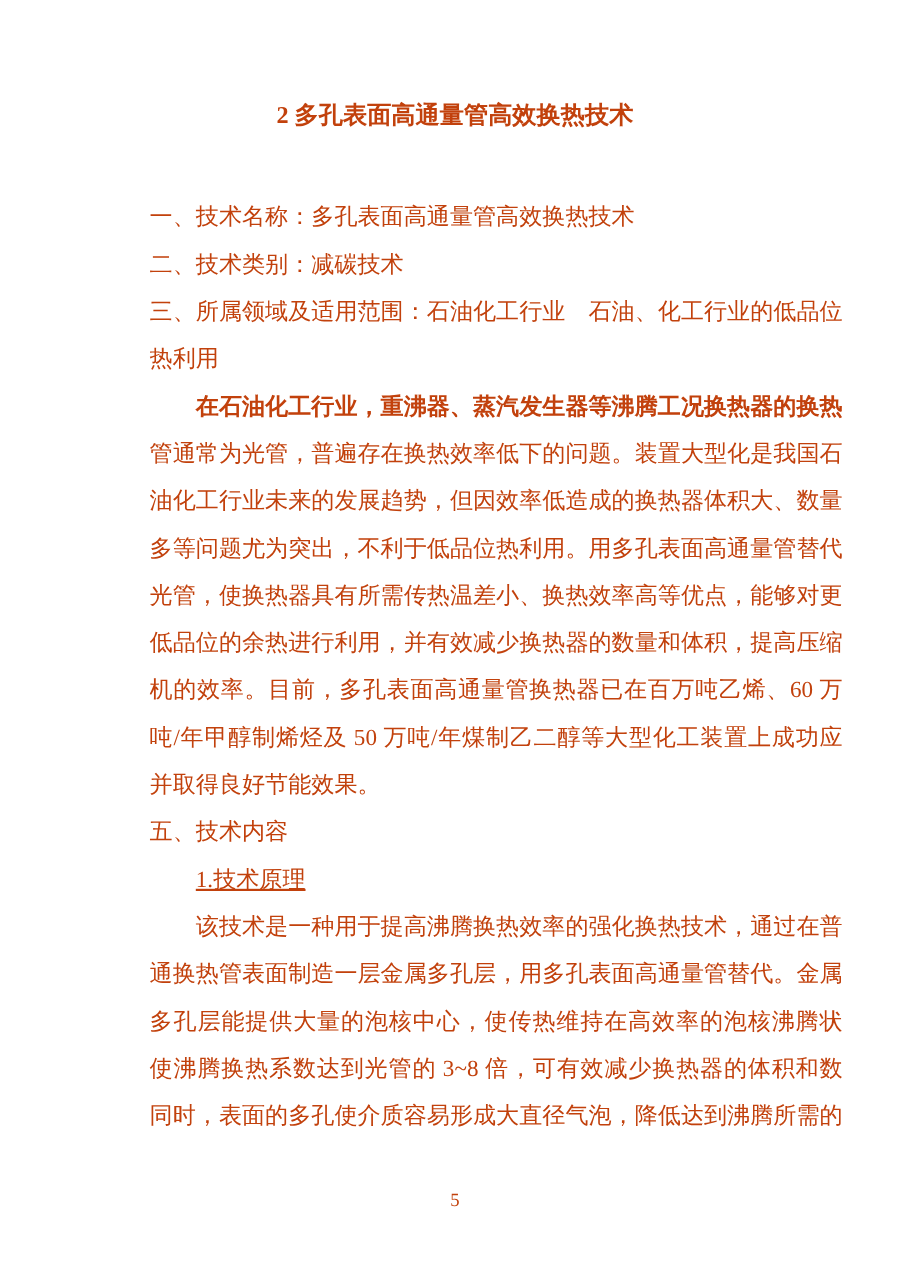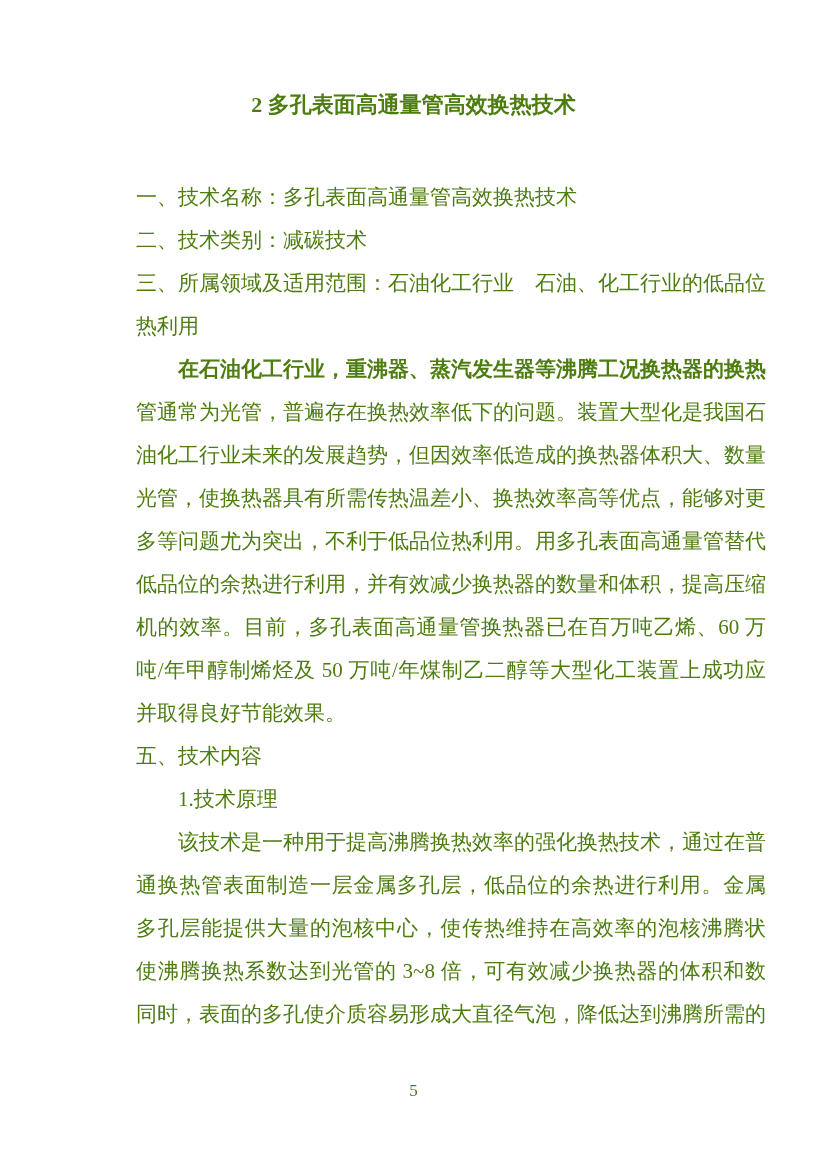--- a/index.html
+++ b/index.html
@@ -5,21 +5,21 @@
   html, body {
     margin: 0;
     padding: 0;
     background: #ffffff;
   }
   .page {
     position: relative;
     width: 827px;
     height: 1169px;
     background: #ffffff;
-    color: #4d7c0f;
+    color: #c2410c;
     font-family: "Liberation Serif", serif;
     overflow: hidden;
   }
   .doc-title {
     position: absolute;
     top: 92px;
     left: 0;
     right: 0;
     text-align: center;
     font-size: 22px;
@@ -61,30 +61,30 @@
   <div class="doc-title">2 多孔表面高通量管高效换热技术</div>
 
   <div class="doc-body">
       <div class="line">一、技术名称：多孔表面高通量管高效换热技术</div>
       <div class="line">二、技术类别：减碳技术</div>
       <div class="line justify">三、所属领域及适用范围：石油化工行业　石油、化工行业的低品位</div>
       <div class="line">热利用</div>
       <div class="line justify" style="text-indent: 42px; font-weight: bold;">在石油化工行业，重沸器、蒸汽发生器等沸腾工况换热器的换热</div>
       <div class="line justify">管通常为光管，普遍存在换热效率低下的问题。装置大型化是我国石</div>
       <div class="line justify">油化工行业未来的发展趋势，但因效率低造成的换热器体积大、数量</div>
+      <div class="line justify">多等问题尤为突出，不利于低品位热利用。用多孔表面高通量管替代</div>
       <div class="line justify">光管，使换热器具有所需传热温差小、换热效率高等优点，能够对更</div>
-      <div class="line justify">多等问题尤为突出，不利于低品位热利用。用多孔表面高通量管替代</div>
       <div class="line justify">低品位的余热进行利用，并有效减少换热器的数量和体积，提高压缩</div>
       <div class="line justify">机的效率。目前，多孔表面高通量管换热器已在百万吨乙烯、60 万</div>
       <div class="line justify">吨/年甲醇制烯烃及 50 万吨/年煤制乙二醇等大型化工装置上成功应用，</div>
       <div class="line">并取得良好节能效果。</div>
       <div class="line">五、技术内容</div>
-      <div class="line" style="text-indent: 42px;">1.技术原理</div>
+      <div class="line" style="text-indent: 42px; text-decoration: underline;">1.技术原理</div>
       <div class="line justify" style="text-indent: 42px;">该技术是一种用于提高沸腾换热效率的强化换热技术，通过在普</div>
-      <div class="line justify">通换热管表面制造一层金属多孔层，低品位的余热进行利用。金属</div>
+      <div class="line justify">通换热管表面制造一层金属多孔层，用多孔表面高通量管替代。金属</div>
       <div class="line justify">多孔层能提供大量的泡核中心，使传热维持在高效率的泡核沸腾状态，</div>
       <div class="line justify">使沸腾换热系数达到光管的 3~8 倍，可有效减少换热器的体积和数量；</div>
       <div class="line justify">同时，表面的多孔使介质容易形成大直径气泡，降低达到沸腾所需的</div>
     </div>
 
   <div class="doc-footer">
     <span>5</span>
   </div>
 </div>
 

